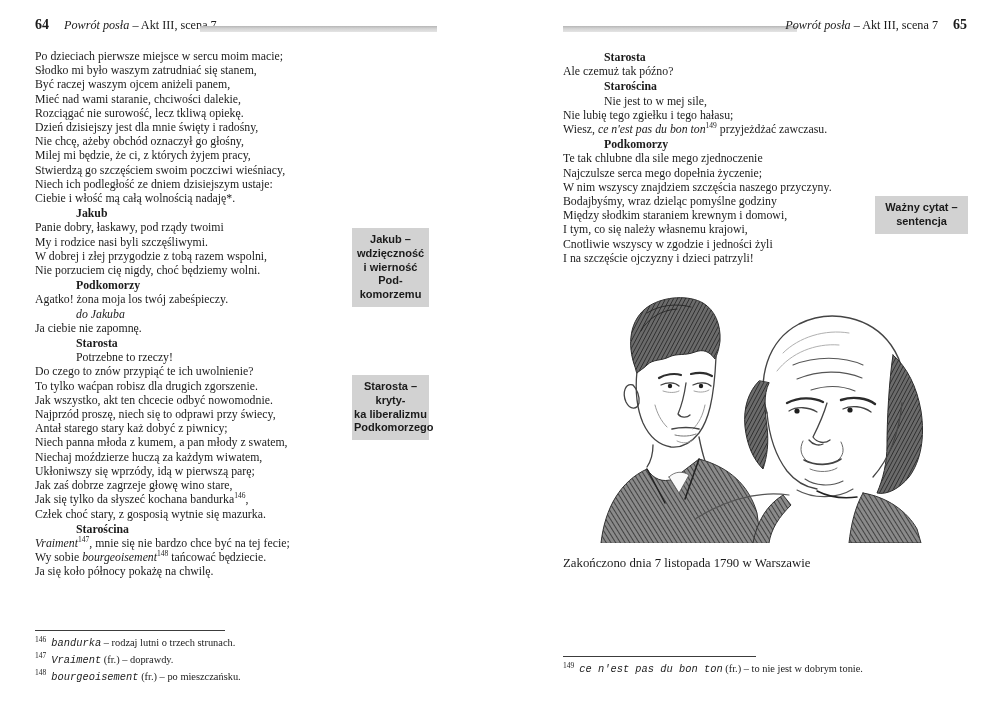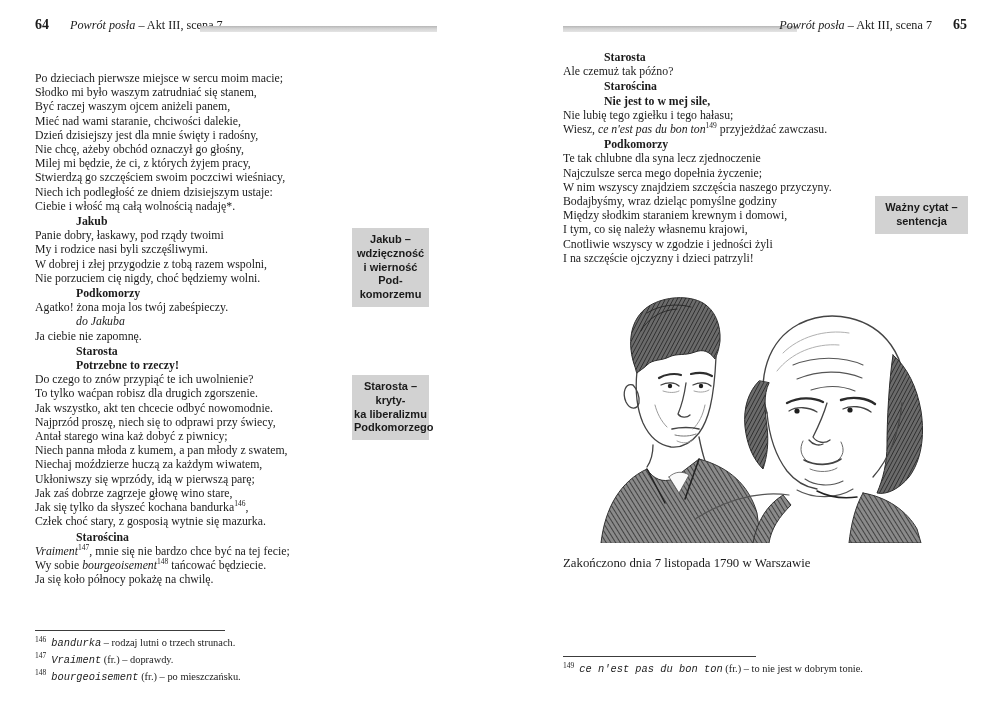--- a/index.html
+++ b/index.html
@@ -4,39 +4,39 @@
 <style>
   html,body{margin:0;padding:0;background:#fff;}
   #root{
     position:relative;width:1000px;height:712px;background:#fff;overflow:hidden;
     font-family:"Liberation Serif","DejaVu Serif",serif;color:#1b1b1b;
   }
   .page{position:absolute;top:0;width:500px;height:712px;}
   #pageL{left:0;} #pageR{left:500px;}
 
   
-  .hdr{position:absolute;top:17px;display:flex;align-items:baseline;gap:21px;white-space:nowrap;}
+  .hdr{position:absolute;top:17px;display:flex;align-items:baseline;gap:15px;white-space:nowrap;}
   #hdrL{left:35px;}
   #hdrR{right:33px;}
   .pgnum{font-weight:bold;font-size:14px;}
   .hdrtitle{font-size:12.2px;}
   .hdrtitle em{font-style:italic;}
   .bar{position:absolute;height:6px;background:linear-gradient(to bottom,#b6b6b6 0%,#d4d4d4 45%,#e4e4e4 100%);}
   #barL{left:200px;top:26px;width:237px;}
   #barR{left:63px;top:26px;width:234px;}
 
   
   .col{position:absolute;font-size:11.8px;}
-  #colL{left:35px;top:71px;width:320px;}
+  #colL{left:35px;top:49px;width:320px;}
   #colR{left:63px;top:50px;width:345px;}
   .line{line-height:14.2px;white-space:nowrap;}
   .line.h{font-weight:bold;padding-left:41px;margin-top:1px;}
   .col .line.h:first-child{margin-top:0;}
   .line.s{font-style:italic;padding-left:41px;}
-  .line.vi{padding-left:41px;font-weight:bold;}
+  .line.vi{padding-left:41px;}
   .line em{font-style:italic;}
   .line sup,.fn sup{font-size:7.5px;line-height:0;vertical-align:super;letter-spacing:0;}
 
   
   .mnote{
     position:absolute;width:77px;background:#d2d2d2;
     font-family:"Liberation Sans","DejaVu Sans",sans-serif;font-weight:bold;
     font-size:11px;line-height:13.8px;text-align:center;color:#1a1a1a;
     padding:5px 2px;box-sizing:border-box;
   }
@@ -70,20 +70,21 @@
       <span class="pgnum">64</span>
       <span class="hdrtitle"><em>Powrót posła</em><span> – Akt III, scena 7</span></span>
     </header>
     <div class="bar" id="barL"></div>
 
     <div class="col" id="colL">
         <div class="line v"><span>Po dzieciach pierwsze miejsce w sercu moim macie;</span></div>
         <div class="line v"><span>Słodko mi było waszym zatrudniać się stanem,</span></div>
         <div class="line v"><span>Być raczej waszym ojcem aniżeli panem,</span></div>
         <div class="line v"><span>Mieć nad wami staranie, chciwości dalekie,</span></div>
+        <div class="line v"><span>Rozciągać nie surowość, lecz tkliwą opiekę.</span></div>
         <div class="line v"><span>Dzień dzisiejszy jest dla mnie święty i radośny,</span></div>
         <div class="line v"><span>Nie chcę, ażeby obchód oznaczył go głośny,</span></div>
         <div class="line v"><span>Milej mi będzie, że ci, z których żyjem pracy,</span></div>
         <div class="line v"><span>Stwierdzą go szczęściem swoim poczciwi wieśniacy,</span></div>
         <div class="line v"><span>Niech ich podległość ze dniem dzisiejszym ustaje:</span></div>
         <div class="line v"><span>Ciebie i włość mą całą wolnością nadaję*.</span></div>
         <div class="line h"><span>Jakub</span></div>
         <div class="line v"><span>Panie dobry, łaskawy, pod rządy twoimi</span></div>
         <div class="line v"><span>My i rodzice nasi byli szczęśliwymi.</span></div>
         <div class="line v"><span>W dobrej i złej przygodzie z tobą razem wspolni,</span></div>
@@ -91,21 +92,21 @@
         <div class="line h"><span>Podkomorzy</span></div>
         <div class="line v"><span>Agatko! żona moja los twój zabeśpieczy.</span></div>
         <div class="line s"><span>do Jakuba</span></div>
         <div class="line v"><span>Ja ciebie nie zapomnę.</span></div>
         <div class="line h"><span>Starosta</span></div>
         <div class="line vi"><span>Potrzebne to rzeczy!</span></div>
         <div class="line v"><span>Do czego to znów przypiąć te ich uwolnienie?</span></div>
         <div class="line v"><span>To tylko waćpan robisz dla drugich zgorszenie.</span></div>
         <div class="line v"><span>Jak wszystko, akt ten chcecie odbyć nowomodnie.</span></div>
         <div class="line v"><span>Najprzód proszę, niech się to odprawi przy świecy,</span></div>
-        <div class="line v"><span>Antał starego wina każ dobyć z piwnicy;</span></div>
+        <div class="line v"><span>Antał starego stary każ dobyć z piwnicy;</span></div>
         <div class="line v"><span>Niech panna młoda z kumem, a pan młody z swatem,</span></div>
         <div class="line v"><span>Niechaj moździerze huczą za każdym wiwatem,</span></div>
         <div class="line v"><span>Ukłoniwszy się wprzódy, idą w pierwszą parę;</span></div>
         <div class="line v"><span>Jak zaś dobrze zagrzeje głowę wino stare,</span></div>
         <div class="line v"><span>Jak się tylko da słyszeć kochana bandurka</span><sup>146</sup><span>,</span></div>
         <div class="line v"><span>Człek choć stary, z gosposią wytnie się mazurka.</span></div>
         <div class="line h"><span>Starościna</span></div>
         <div class="line v"><em>Vraiment</em><sup>147</sup><span>, mnie się nie bardzo chce być na tej fecie;</span></div>
         <div class="line v"><span>Wy sobie </span><em>bourgeoisement</em><sup>148</sup><span> tańcować będziecie.</span></div>
         <div class="line v"><span>Ja się koło północy pokażę na chwilę.</span></div>
@@ -142,21 +143,21 @@
     </header>
 
     <div class="col" id="colR">
         <div class="line h"><span>Starosta</span></div>
         <div class="line v"><span>Ale czemuż tak późno?</span></div>
         <div class="line h"><span>Starościna</span></div>
         <div class="line vi"><span>Nie jest to w mej sile,</span></div>
         <div class="line v"><span>Nie lubię tego zgiełku i tego hałasu;</span></div>
         <div class="line v"><span>Wiesz, </span><em>ce n'est pas du bon ton</em><sup>149</sup><span> przyjeżdżać zawczasu.</span></div>
         <div class="line h"><span>Podkomorzy</span></div>
-        <div class="line v"><span>Te tak chlubne dla syna lecz zjednoczenie</span></div>
+        <div class="line v"><span>Te tak chlubne dla sile mego zjednoczenie</span></div>
         <div class="line v"><span>Najczulsze serca mego dopełnia życzenie;</span></div>
         <div class="line v"><span>W nim wszyscy znajdziem szczęścia naszego przyczyny.</span></div>
         <div class="line v"><span>Bodajbyśmy, wraz dzieląc pomyślne godziny</span></div>
         <div class="line v"><span>Między słodkim staraniem krewnym i domowi,</span></div>
         <div class="line v"><span>I tym, co się należy własnemu krajowi,</span></div>
         <div class="line v"><span>Cnotliwie wszyscy w zgodzie i jedności żyli</span></div>
         <div class="line v"><span>I na szczęście ojczyzny i dzieci patrzyli!</span></div>
       </div>
 
     <div></div>

